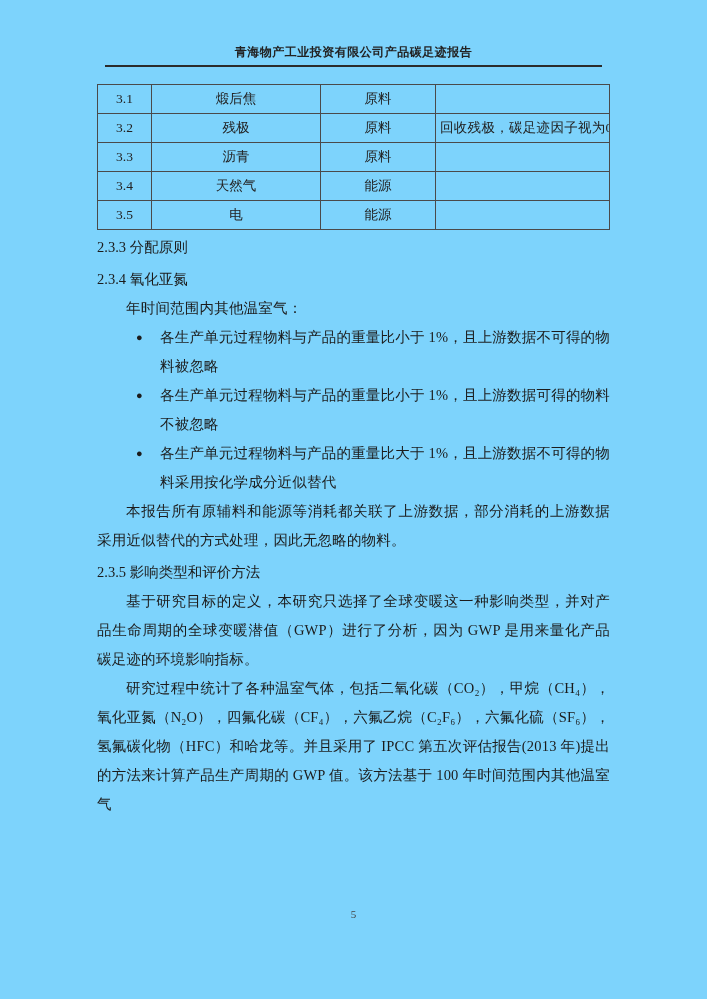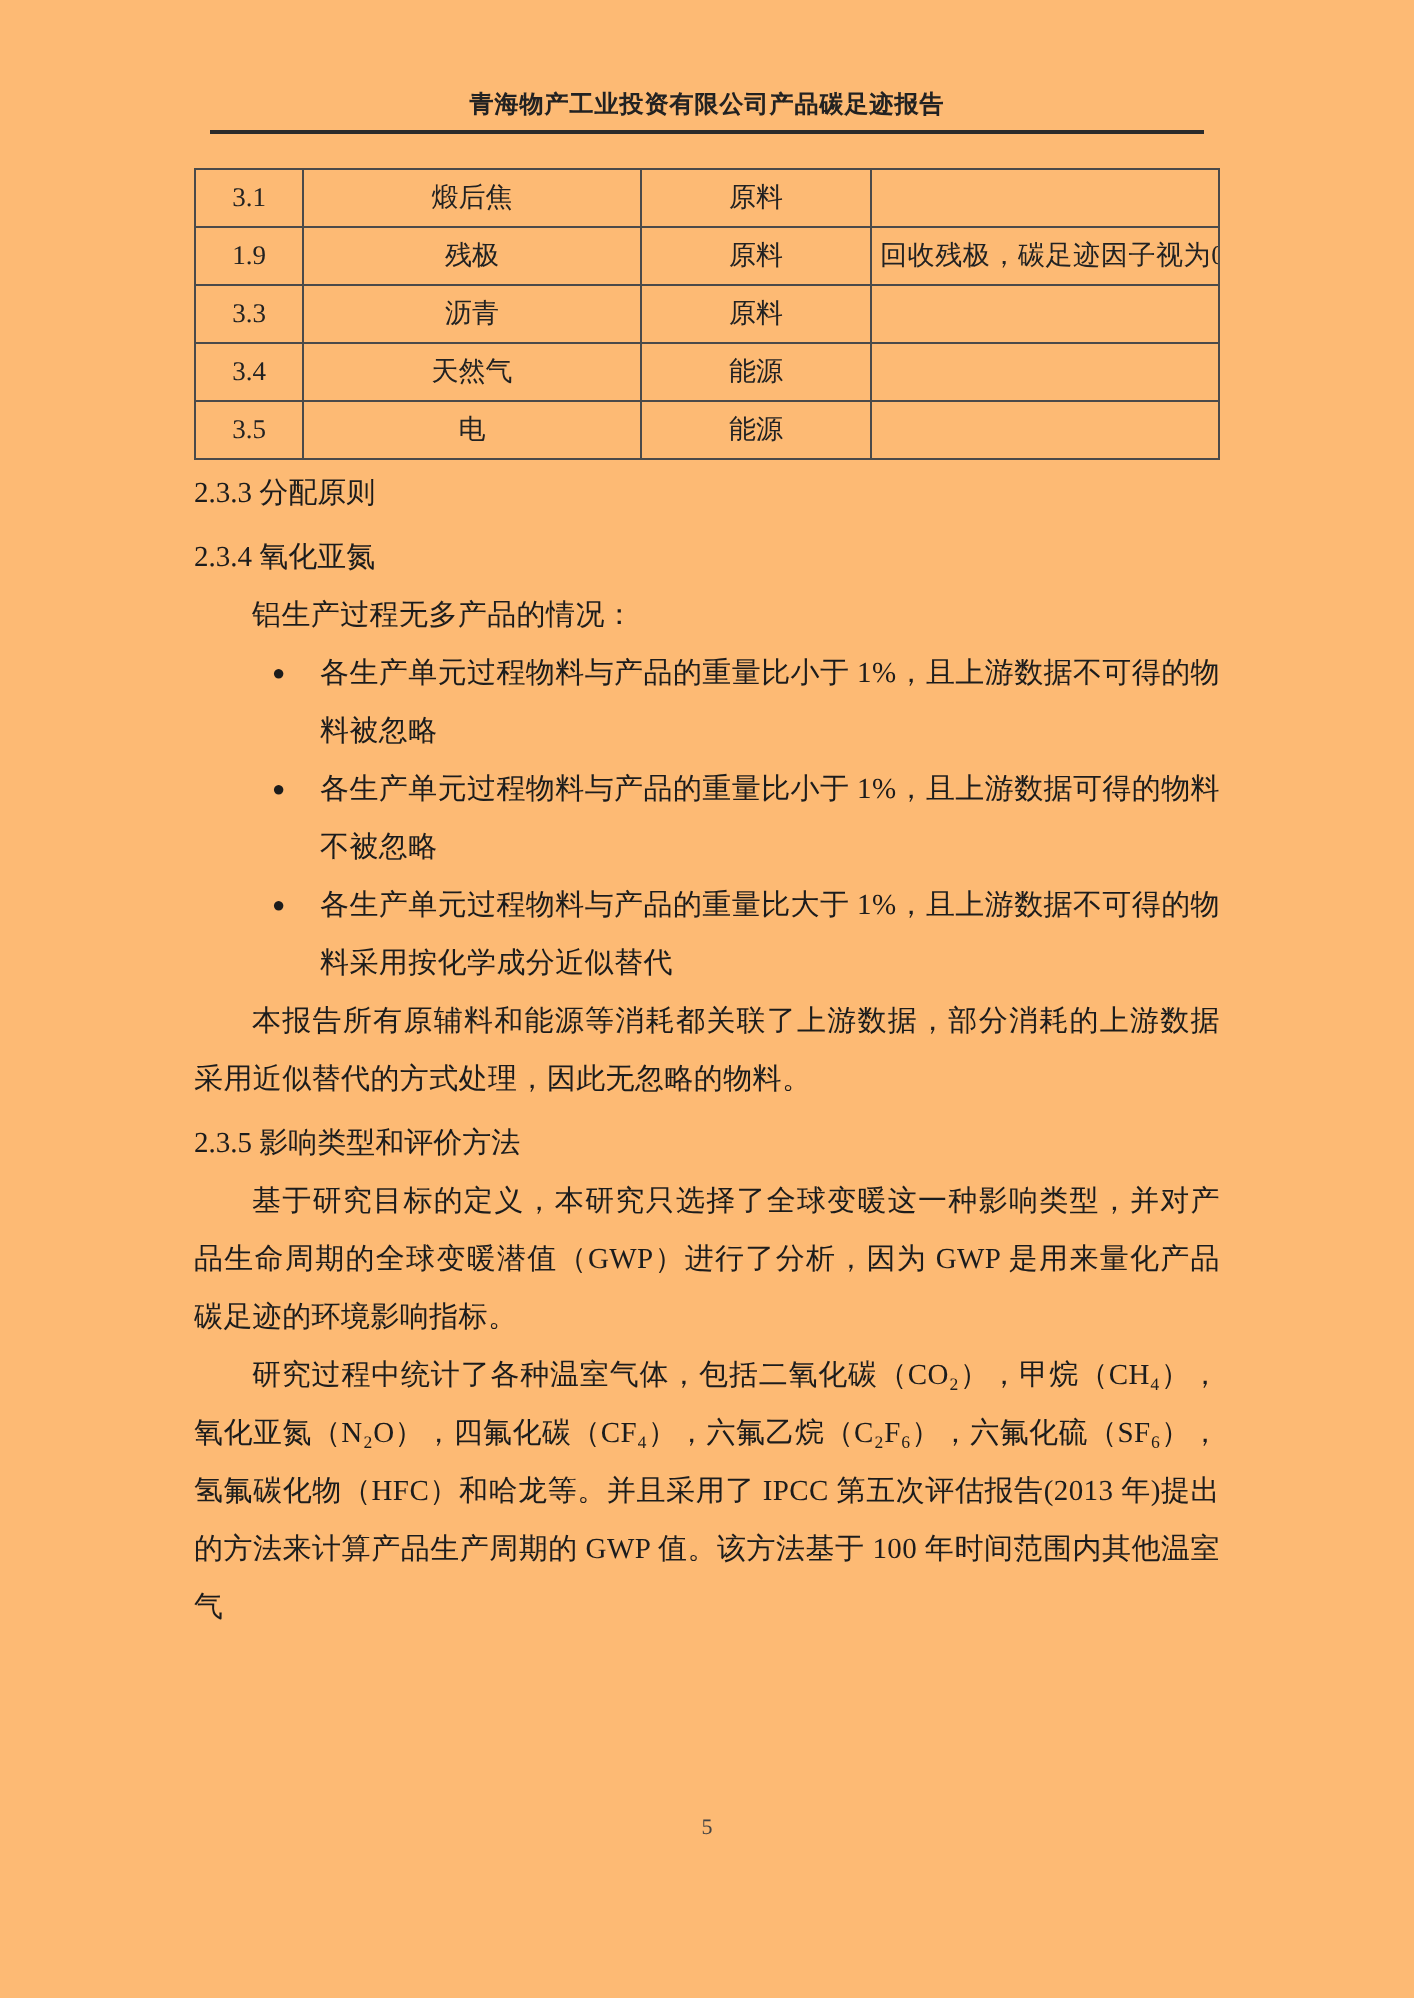--- a/index.html
+++ b/index.html
@@ -1,20 +1,20 @@
 <!DOCTYPE html>
 <html><head>
 <meta charset="utf-8">
 <style>
   * { margin: 0; padding: 0; box-sizing: border-box; }
   html, body { background: #e9e9e9; }
   .page {
     width: 707px;
     height: 999px;
-    background: #fdba74;
+    background: #7dd3fc;
     position: relative;
     font-family: "Liberation Serif", "DejaVu Serif", serif;
     color: #1c1c1c;
     overflow: hidden;
     margin: 0 auto;
   }
   .header { padding-top: 44px; }
   .header-title {
     text-align: center;
     font-size: 12px;
@@ -104,21 +104,21 @@
 
     <table class="materials">
       <tbody>
         <tr>
           <td class="col-no">3.1</td>
           <td class="col-name">煅后焦</td>
           <td class="col-type">原料</td>
           <td class="col-note"></td>
         </tr>
         <tr>
-          <td class="col-no">1.9</td>
+          <td class="col-no">3.2</td>
           <td class="col-name">残极</td>
           <td class="col-type">原料</td>
           <td class="col-note">回收残极，碳足迹因子视为0</td>
         </tr>
         <tr>
           <td class="col-no">3.3</td>
           <td class="col-name">沥青</td>
           <td class="col-type">原料</td>
           <td class="col-note"></td>
         </tr>
@@ -133,21 +133,21 @@
           <td class="col-name">电</td>
           <td class="col-type">能源</td>
           <td class="col-note"></td>
         </tr>
       </tbody>
     </table>
 
     <div class="section-heading">2.3.3 分配原则</div>
 
     <div class="section-heading">2.3.4 氧化亚氮</div>
-    <p class="para">铝生产过程无多产品的情况：</p>
+    <p class="para">年时间范围内其他温室气：</p>
 
     <ul class="criteria">
       <li>
         <span class="bullet-dot">●</span>
         <span>各生产单元过程物料与产品的重量比小于 1%，且上游数据不可得的物料被忽略</span>
       </li>
       <li>
         <span class="bullet-dot">●</span>
         <span>各生产单元过程物料与产品的重量比小于 1%，且上游数据可得的物料不被忽略</span>
       </li>

